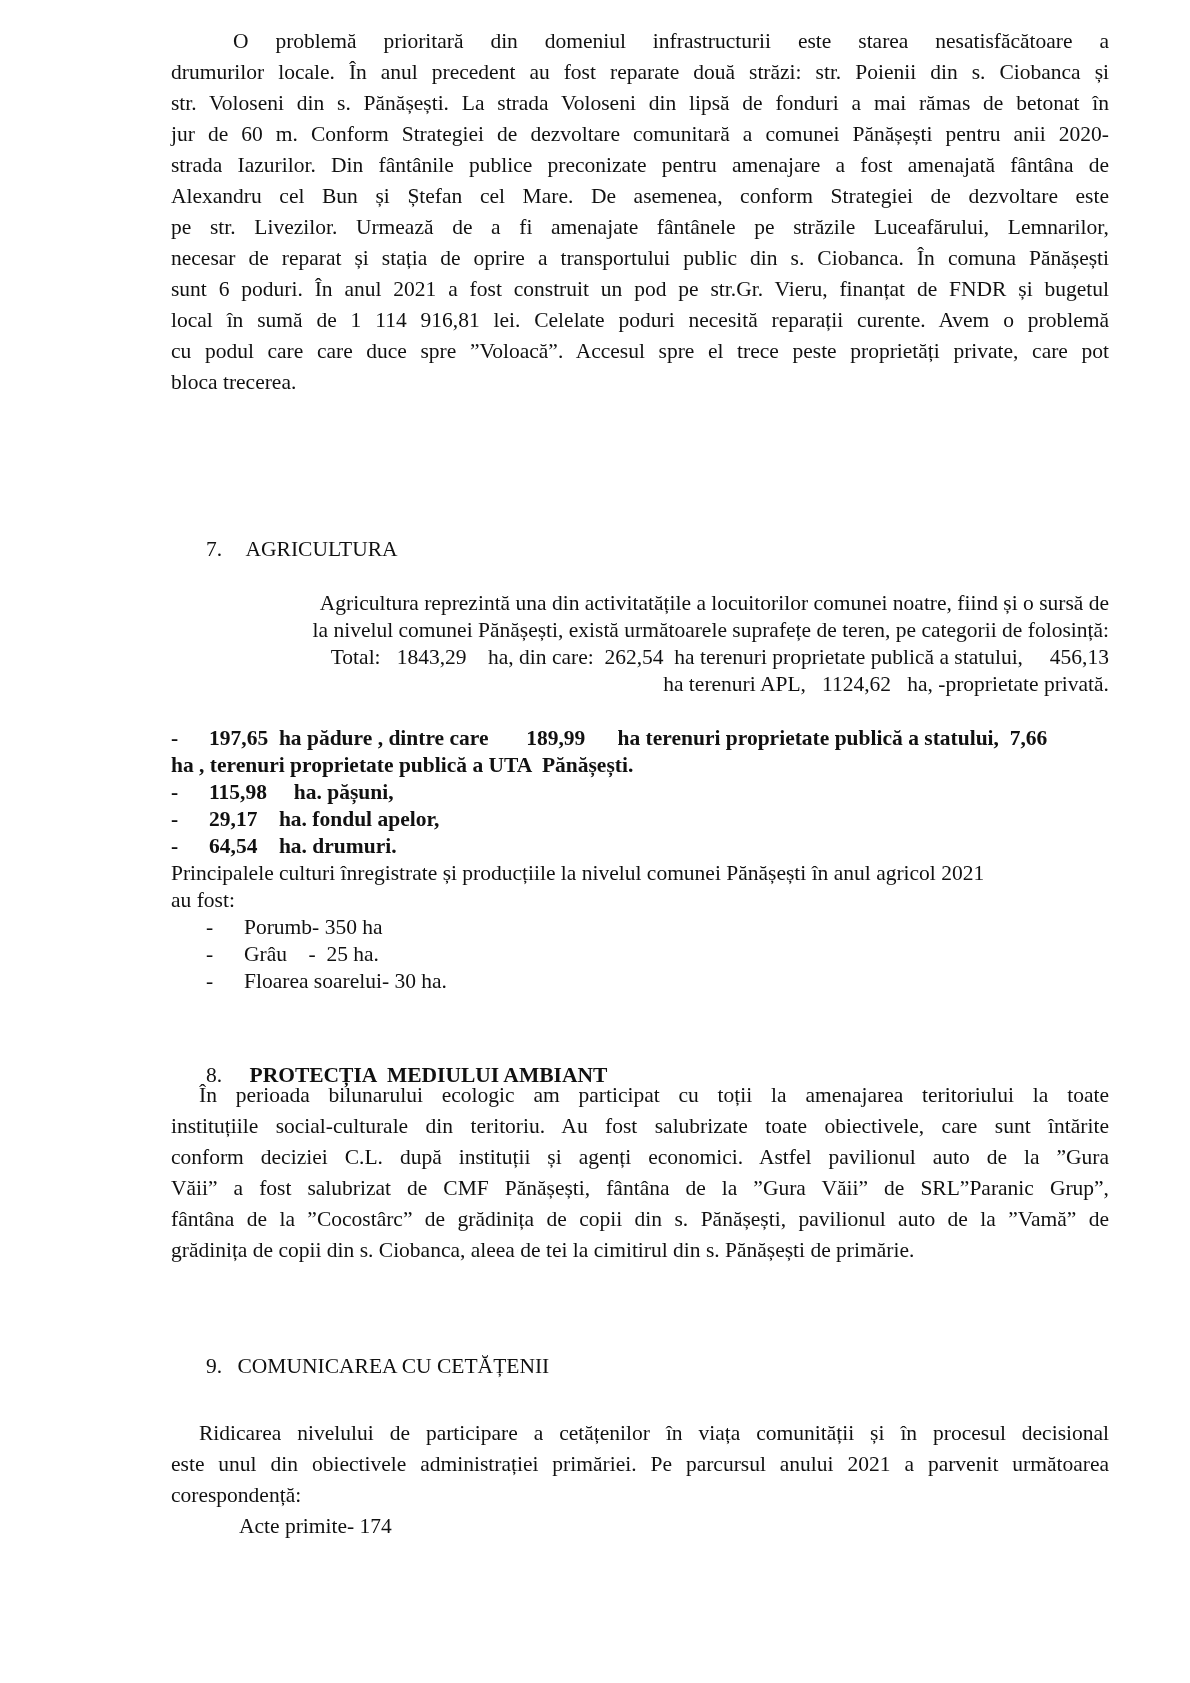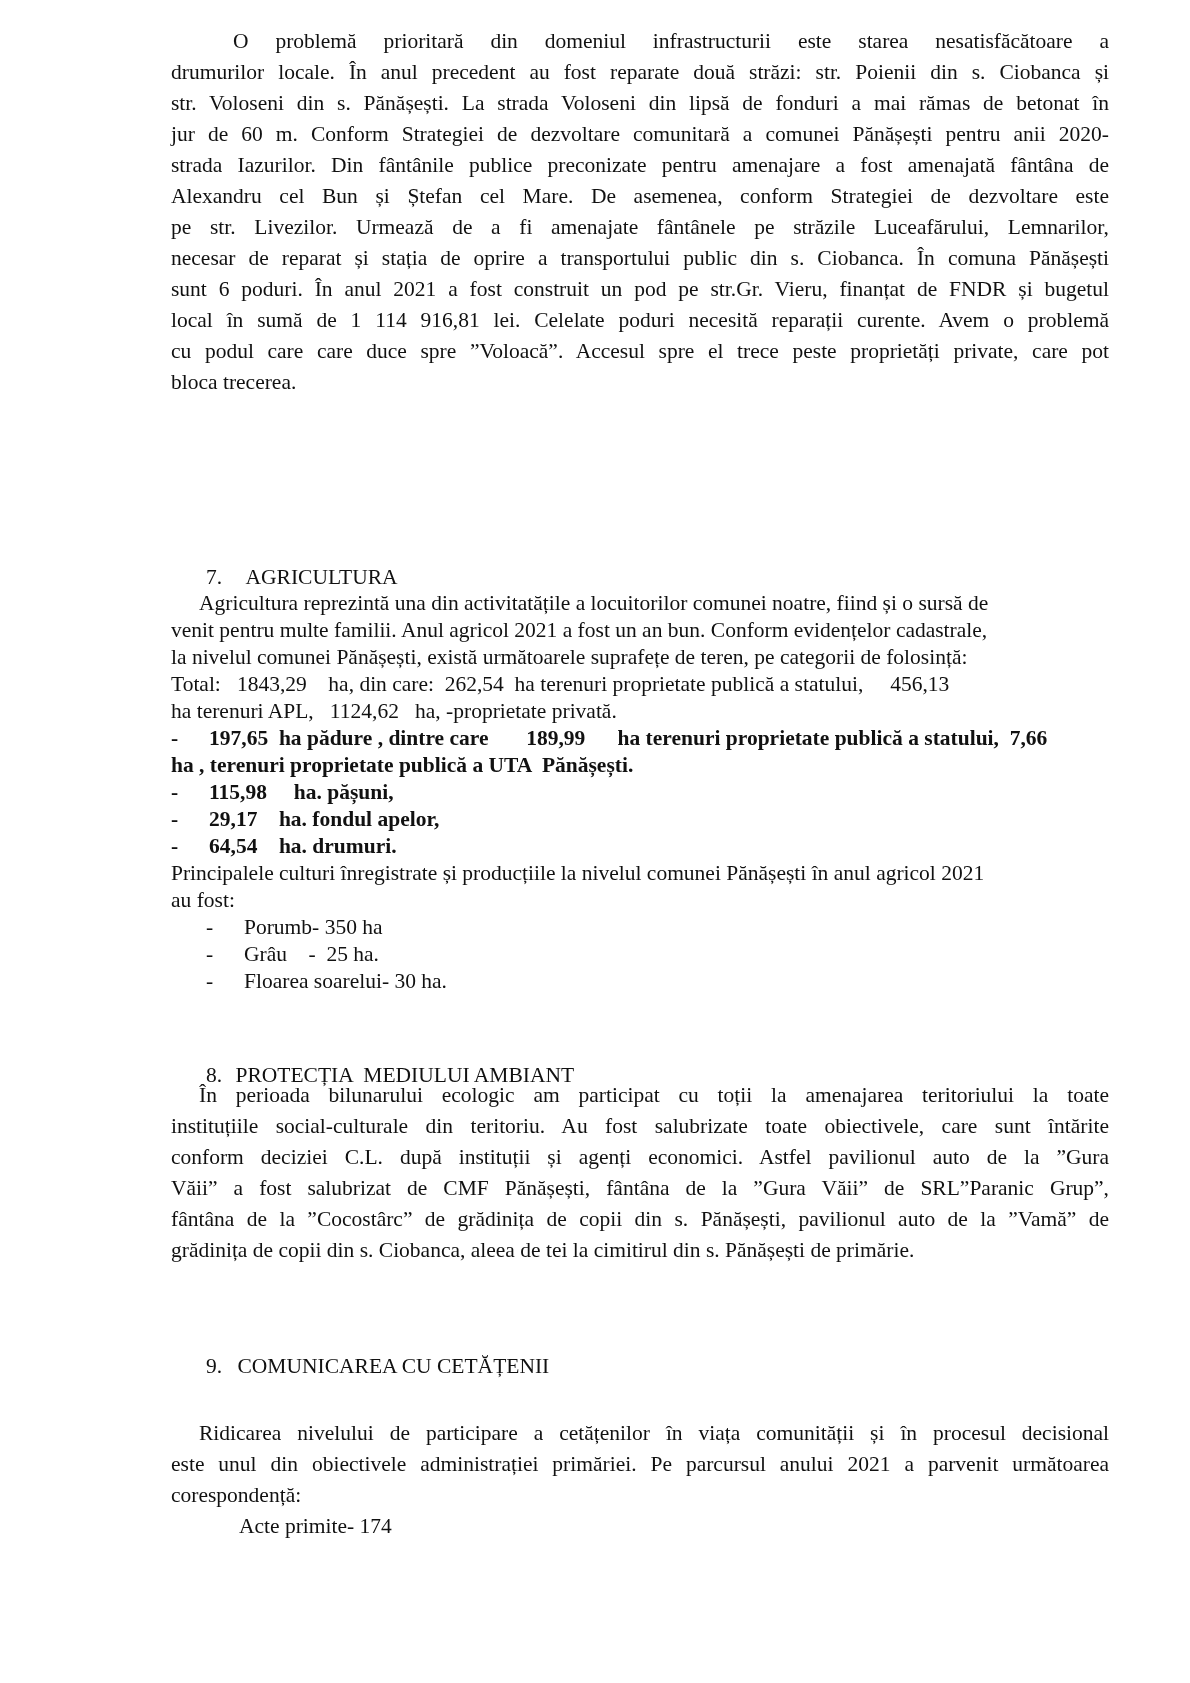--- a/index.html
+++ b/index.html
@@ -22,28 +22,27 @@
   <span class="jl">strada Iazurilor. Din fântânile publice preconizate pentru amenajare a fost amenajată fântâna de</span>
   <span class="jl">Alexandru cel Bun și Ștefan cel Mare. De asemenea, conform Strategiei de dezvoltare este</span>
   <span class="jl">pe str. Livezilor. Urmează de a fi amenajate fântânele pe străzile Luceafărului, Lemnarilor,</span>
   <span class="jl">necesar de reparat și stația de oprire a transportului public din s. Ciobanca. În comuna Pănășești</span>
   <span class="jl">sunt 6 poduri. În anul 2021  a fost construit un pod pe str.Gr. Vieru, finanțat de FNDR și bugetul</span>
   <span class="jl">local în sumă de 1 114 916,81 lei. Celelate poduri necesită reparații curente. Avem o problemă</span>
   <span class="jl">cu podul care care duce spre ”Voloacă”. Accesul spre el trece peste proprietăți private, care pot</span>
   <span class="line">bloca trecerea.</span>
 </div>
 
-<div class="h" style="top:565px; left:206px;text-align:center;">
+<div class="h" style="top:537px; left:206px;text-align:center;">
   <span>7.</span>
   <span style="margin-left:18px;">AGRICULTURA</span>
 </div>
 
-<div class="p" style="top:590px; line-height:27px;">
+<div class="p" style="top:590px; line-height:27px;text-align:right;">
   <span class="line" style="padding-left:28px;">Agricultura reprezintă una din  activitatățile a locuitorilor comunei noatre, fiind și o sursă de</span>
-  <span class="line">venit pentru multe familii. Anul agricol 2021 a fost un an bun. Conform evidențelor cadastrale,</span>
   <span class="line">la nivelul comunei Pănășești, există următoarele suprafețe de teren, pe categorii de folosință:</span>
   <span class="line" style="white-space:pre;">Total:   1843,29    ha, din care:  262,54  ha terenuri proprietate publică a statului,     456,13</span>
   <span class="line" style="white-space:pre;">ha terenuri APL,   1124,62   ha, -proprietate privată.</span>
 </div>
 
 <div class="p" style="top:725px; line-height:27px;font-weight:bold;">
   <span class="line" style="white-space:pre;"><span class="dash">-</span><span>197,65  ha pădure , dintre care       189,99      ha terenuri proprietate publică a statului,  7,66</span></span>
   <span class="line" style="white-space:pre;"><span>ha , terenuri proprietate publică a UTA  Pănășești.</span></span>
   <span class="line" style="white-space:pre;"><span class="dash">-</span><span>115,98     ha. pășuni,</span></span>
   <span class="line" style="white-space:pre;"><span class="dash">-</span><span>29,17    ha. fondul apelor,</span></span>
@@ -56,21 +55,21 @@
 </div>
 
 <div class="p" style="top:914px; left:206px; line-height:27px;">
   <span class="line" style="white-space:pre;"><span class="dash">-</span><span>Porumb- 350 ha</span></span>
   <span class="line" style="white-space:pre;"><span class="dash">-</span><span>Grâu    -  25 ha.</span></span>
   <span class="line" style="white-space:pre;"><span class="dash">-</span><span>Floarea soarelui- 30 ha.</span></span>
 </div>
 
 <div class="h" style="top:1063px; left:206px;">
   <span>8.</span>
-  <span style="margin-left:8px; white-space:pre;">PROTECȚIA  MEDIULUI AMBIANT</span>
+  <span style="margin-left:22px; white-space:pre;font-weight:bold;">PROTECȚIA  MEDIULUI AMBIANT</span>
 </div>
 
 <div class="p" style="top:1080px;">
   <span class="jl" style="text-indent:28px;">În perioada bilunarului ecologic am participat cu toții la amenajarea teritoriului la toate</span>
   <span class="jl">instituțiile social-culturale din teritoriu. Au fost salubrizate toate obiectivele, care sunt întărite</span>
   <span class="jl">conform deciziei C.L. după instituții și agenți economici. Astfel pavilionul auto de la ”Gura</span>
   <span class="jl">Văii” a fost salubrizat de CMF Pănășești, fântâna de la ”Gura Văii” de SRL”Paranic Grup”,</span>
   <span class="jl">fântâna de la ”Cocostârc” de grădinița de copii din s. Pănășești, pavilionul auto de la ”Vamă” de</span>
   <span class="line">grădinița de copii din s. Ciobanca, aleea de tei la cimitirul din s. Pănășești de primărie.</span>
 </div>

